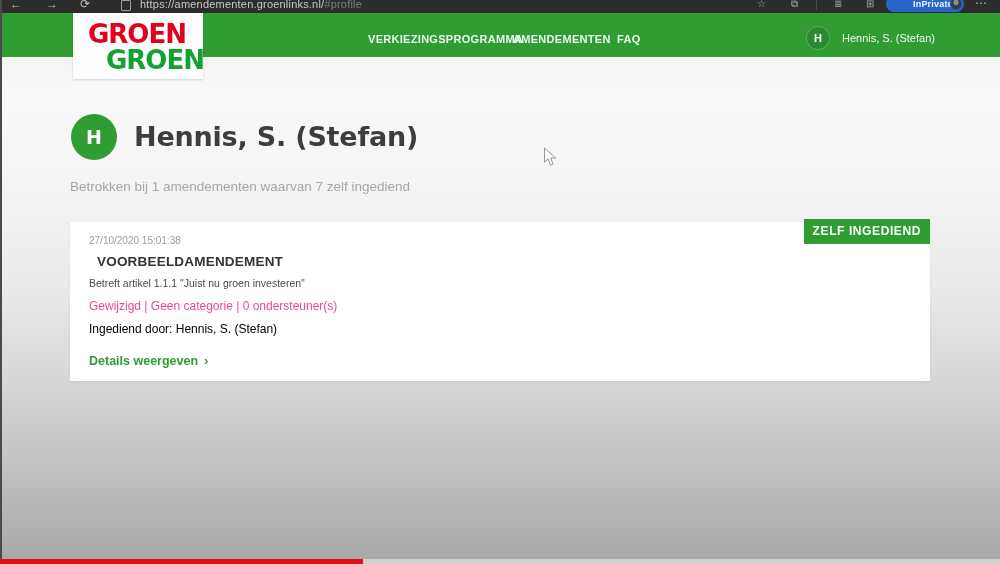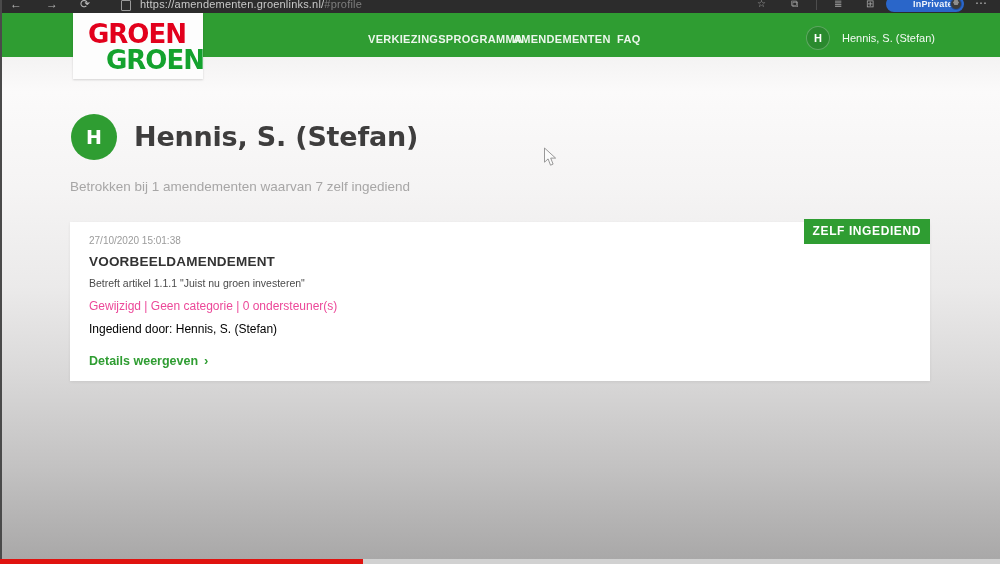--- a/index.html
+++ b/index.html
@@ -87,21 +87,21 @@
     position:absolute;left:70px;top:165px;width:860px;height:159px;background:#ffffff;
     box-shadow:0 1px 3px rgba(0,0,0,.07);
   }
   .badge{
     position:absolute;right:0;top:-3px;background:#2f9d32;color:#fff;
     font-size:12px;font-weight:bold;letter-spacing:.6px;
     padding:5px 9px 6px 9px;white-space:nowrap;
   }
   .card-line{position:absolute;left:19px;white-space:nowrap;}
   .card-timestamp{top:13px;font-size:10px;color:#9b9b9b;}
-  .card-title{top:32px;font-size:13.5px;font-weight:bold;color:#333;letter-spacing:.2px;}
+  .card-title{top:32px;font-size:13.5px;font-weight:bold;color:#333;letter-spacing:.2px;margin-left:8px;}
   .card-subject{top:55px;font-size:10.5px;color:#4a4a4a;}
   .card-meta{top:77px;font-size:12px;color:#ec4899;}
   .card-submitter{top:100px;font-size:12px;color:#000000;}
   .details-link{top:123px;font-size:12.5px;font-weight:bold;color:#2f9d32;cursor:pointer;margin-top:8px;}
   .details-link .chev{margin-left:6px;font-size:13px;}
   
   .cursor{position:absolute;left:543px;top:147px;z-index:40;}
   .left-edge{position:absolute;left:0;top:0;width:2px;height:559px;background:#4a4a4a;z-index:35;}
   .progress{position:absolute;left:0;top:559px;width:1000px;height:5px;background:#d1d1d1;z-index:45;}
   .progress-played{position:absolute;left:0;top:0;width:363px;height:5px;background:#e01310;}

